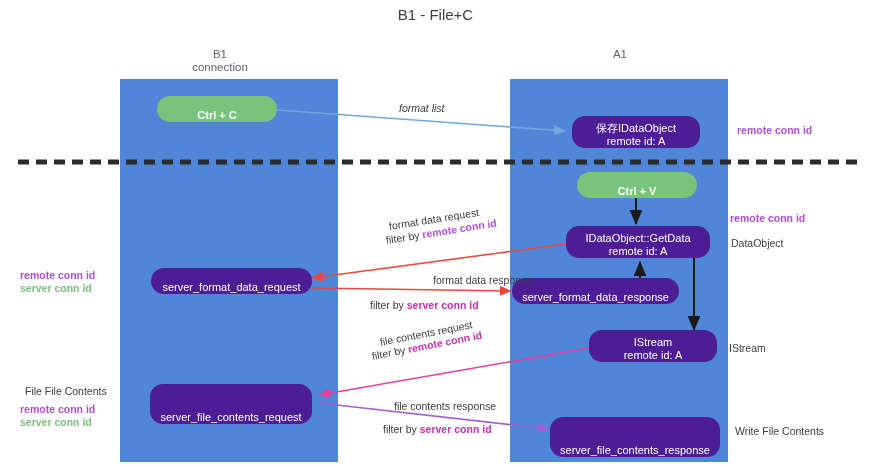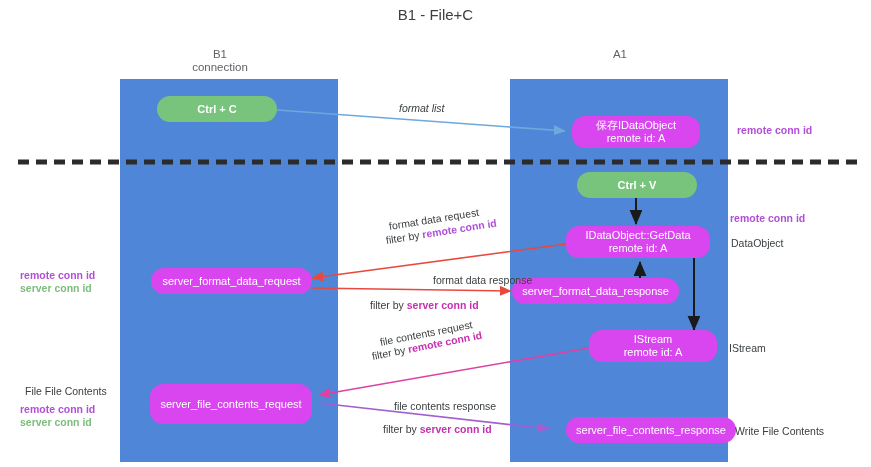--- a/index.html
+++ b/index.html
@@ -10,23 +10,23 @@
   svg.layer{position:absolute;left:0;top:0;width:871px;height:467px;pointer-events:none;}
 
   .title{position:absolute;left:0;top:5px;width:871px;text-align:center;
          font-size:15px;line-height:20px;color:#3c4043;}
 
   .colhead{position:absolute;text-align:center;font-size:11.5px;line-height:13px;color:#5f6368;}
 
   .lane{position:absolute;background:#5086d8;}
 
   .node{position:absolute;box-sizing:border-box;display:flex;flex-direction:column;
-        align-items:center;justify-content:center;text-align:center;
+        align-items:center;justify-content:flex-end;text-align:center;
         color:#ffffff;font-size:11px;line-height:13px;border-radius:13px;}
-  .node.orange{background:#d946ef;}
+  .node.orange{background:#4c1d95;}
   .node.green{background:#78c47c;color:#ffffff;font-weight:bold;}
 
   .elabel{position:absolute;font-size:10.5px;line-height:13px;color:#3c4043;white-space:nowrap;}
   .elabel .hl-purple{color:#b14fd8;font-weight:bold;}
   .elabel .hl-magenta{color:#c62fb0;font-weight:bold;}
   .rot-up{transform:rotate(-9deg);transform-origin:left center;}
   .rot-up2{transform:rotate(-11deg);transform-origin:left center;}
 
   .side{position:absolute;font-size:10.5px;line-height:14px;white-space:nowrap;}
   .side.purple{color:#b14fd8;font-weight:bold;}
@@ -119,21 +119,21 @@
 
   <div class="node orange" style="left:589px;top:330px;width:128px;height:32px;">
     <span>IStream</span>
     <span>remote id: A</span>
   </div>
 
   <div class="node orange" style="left:150px;top:384px;width:162px;height:40px;">
     <span>server_file_contents_request</span>
   </div>
 
-  <div class="node orange" style="left:550px;top:417px;width:170px;height:26px;margin-left:16px;">
+  <div class="node orange" style="left:550px;top:417px;width:170px;height:40px;">
     <span>server_file_contents_response</span>
   </div>
 
   <div class="elabel" style="left:399px;top:102px;font-style:italic;">format list</div>
 
   <div class="elabel rot-up" style="left:389px;top:220px;">format data request</div>
   <div class="elabel rot-up" style="left:386px;top:234px;">
     <span>filter by </span><span class="hl-purple">remote conn id</span>
   </div>
 

